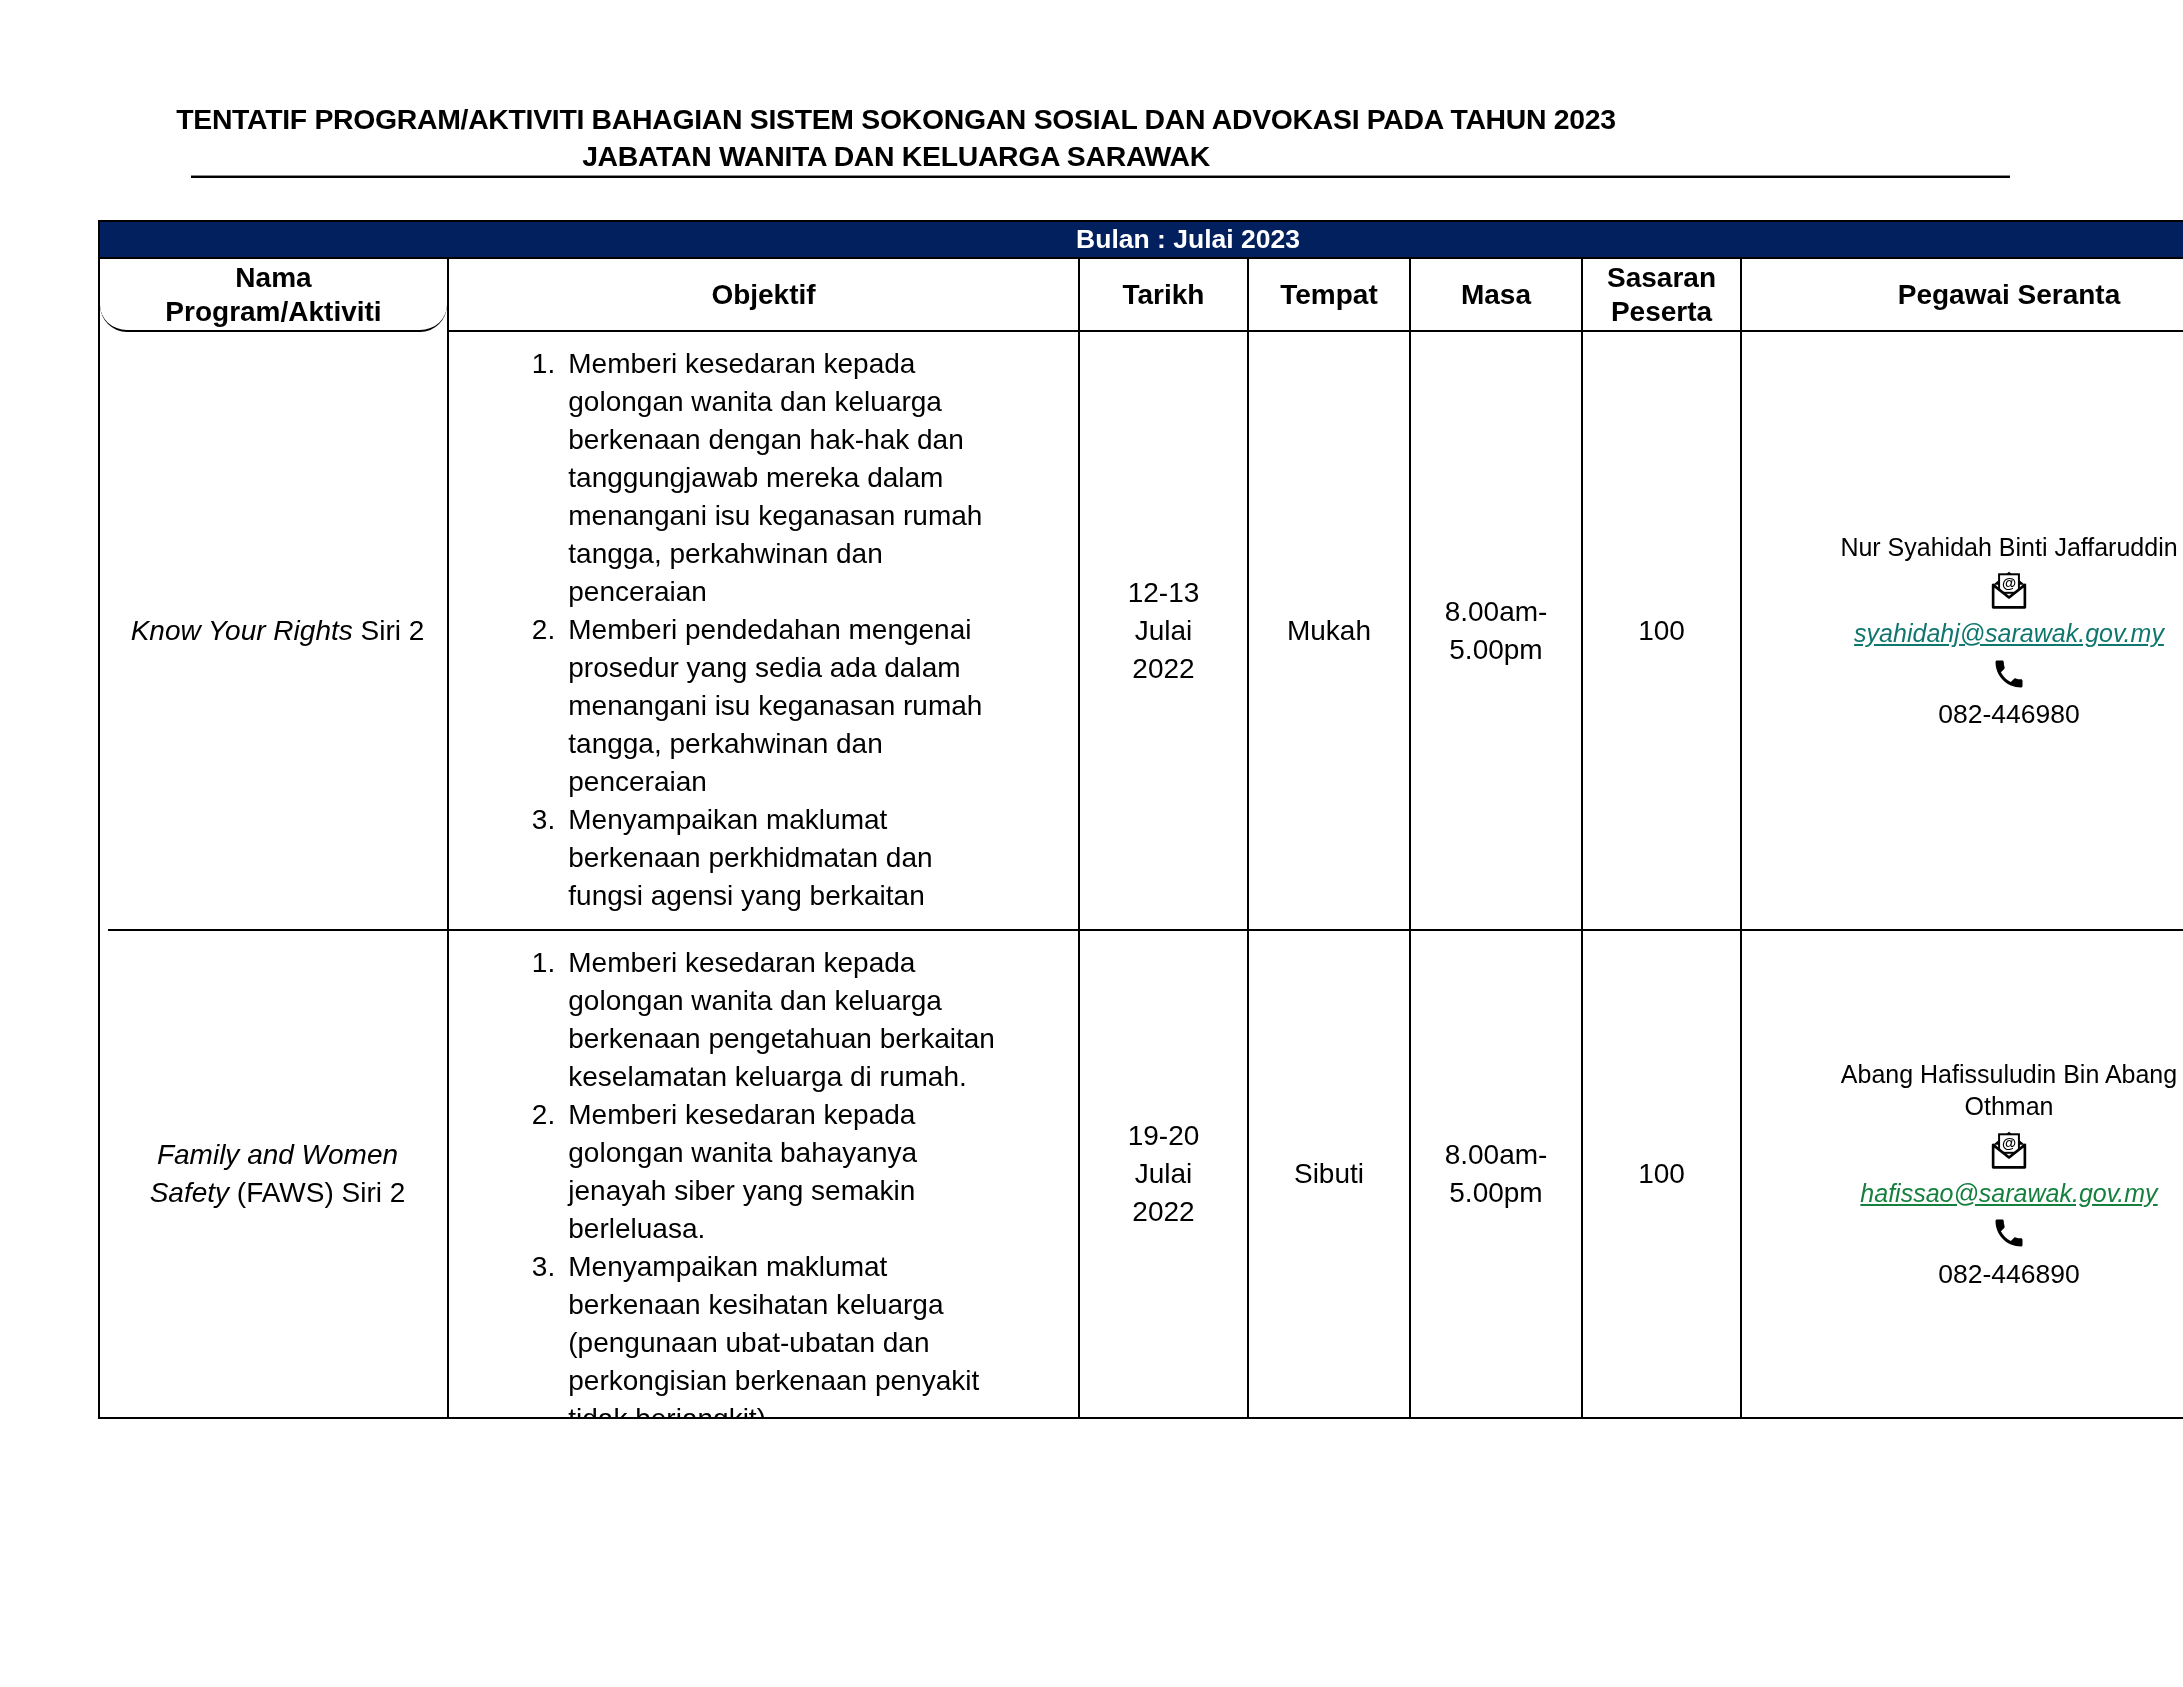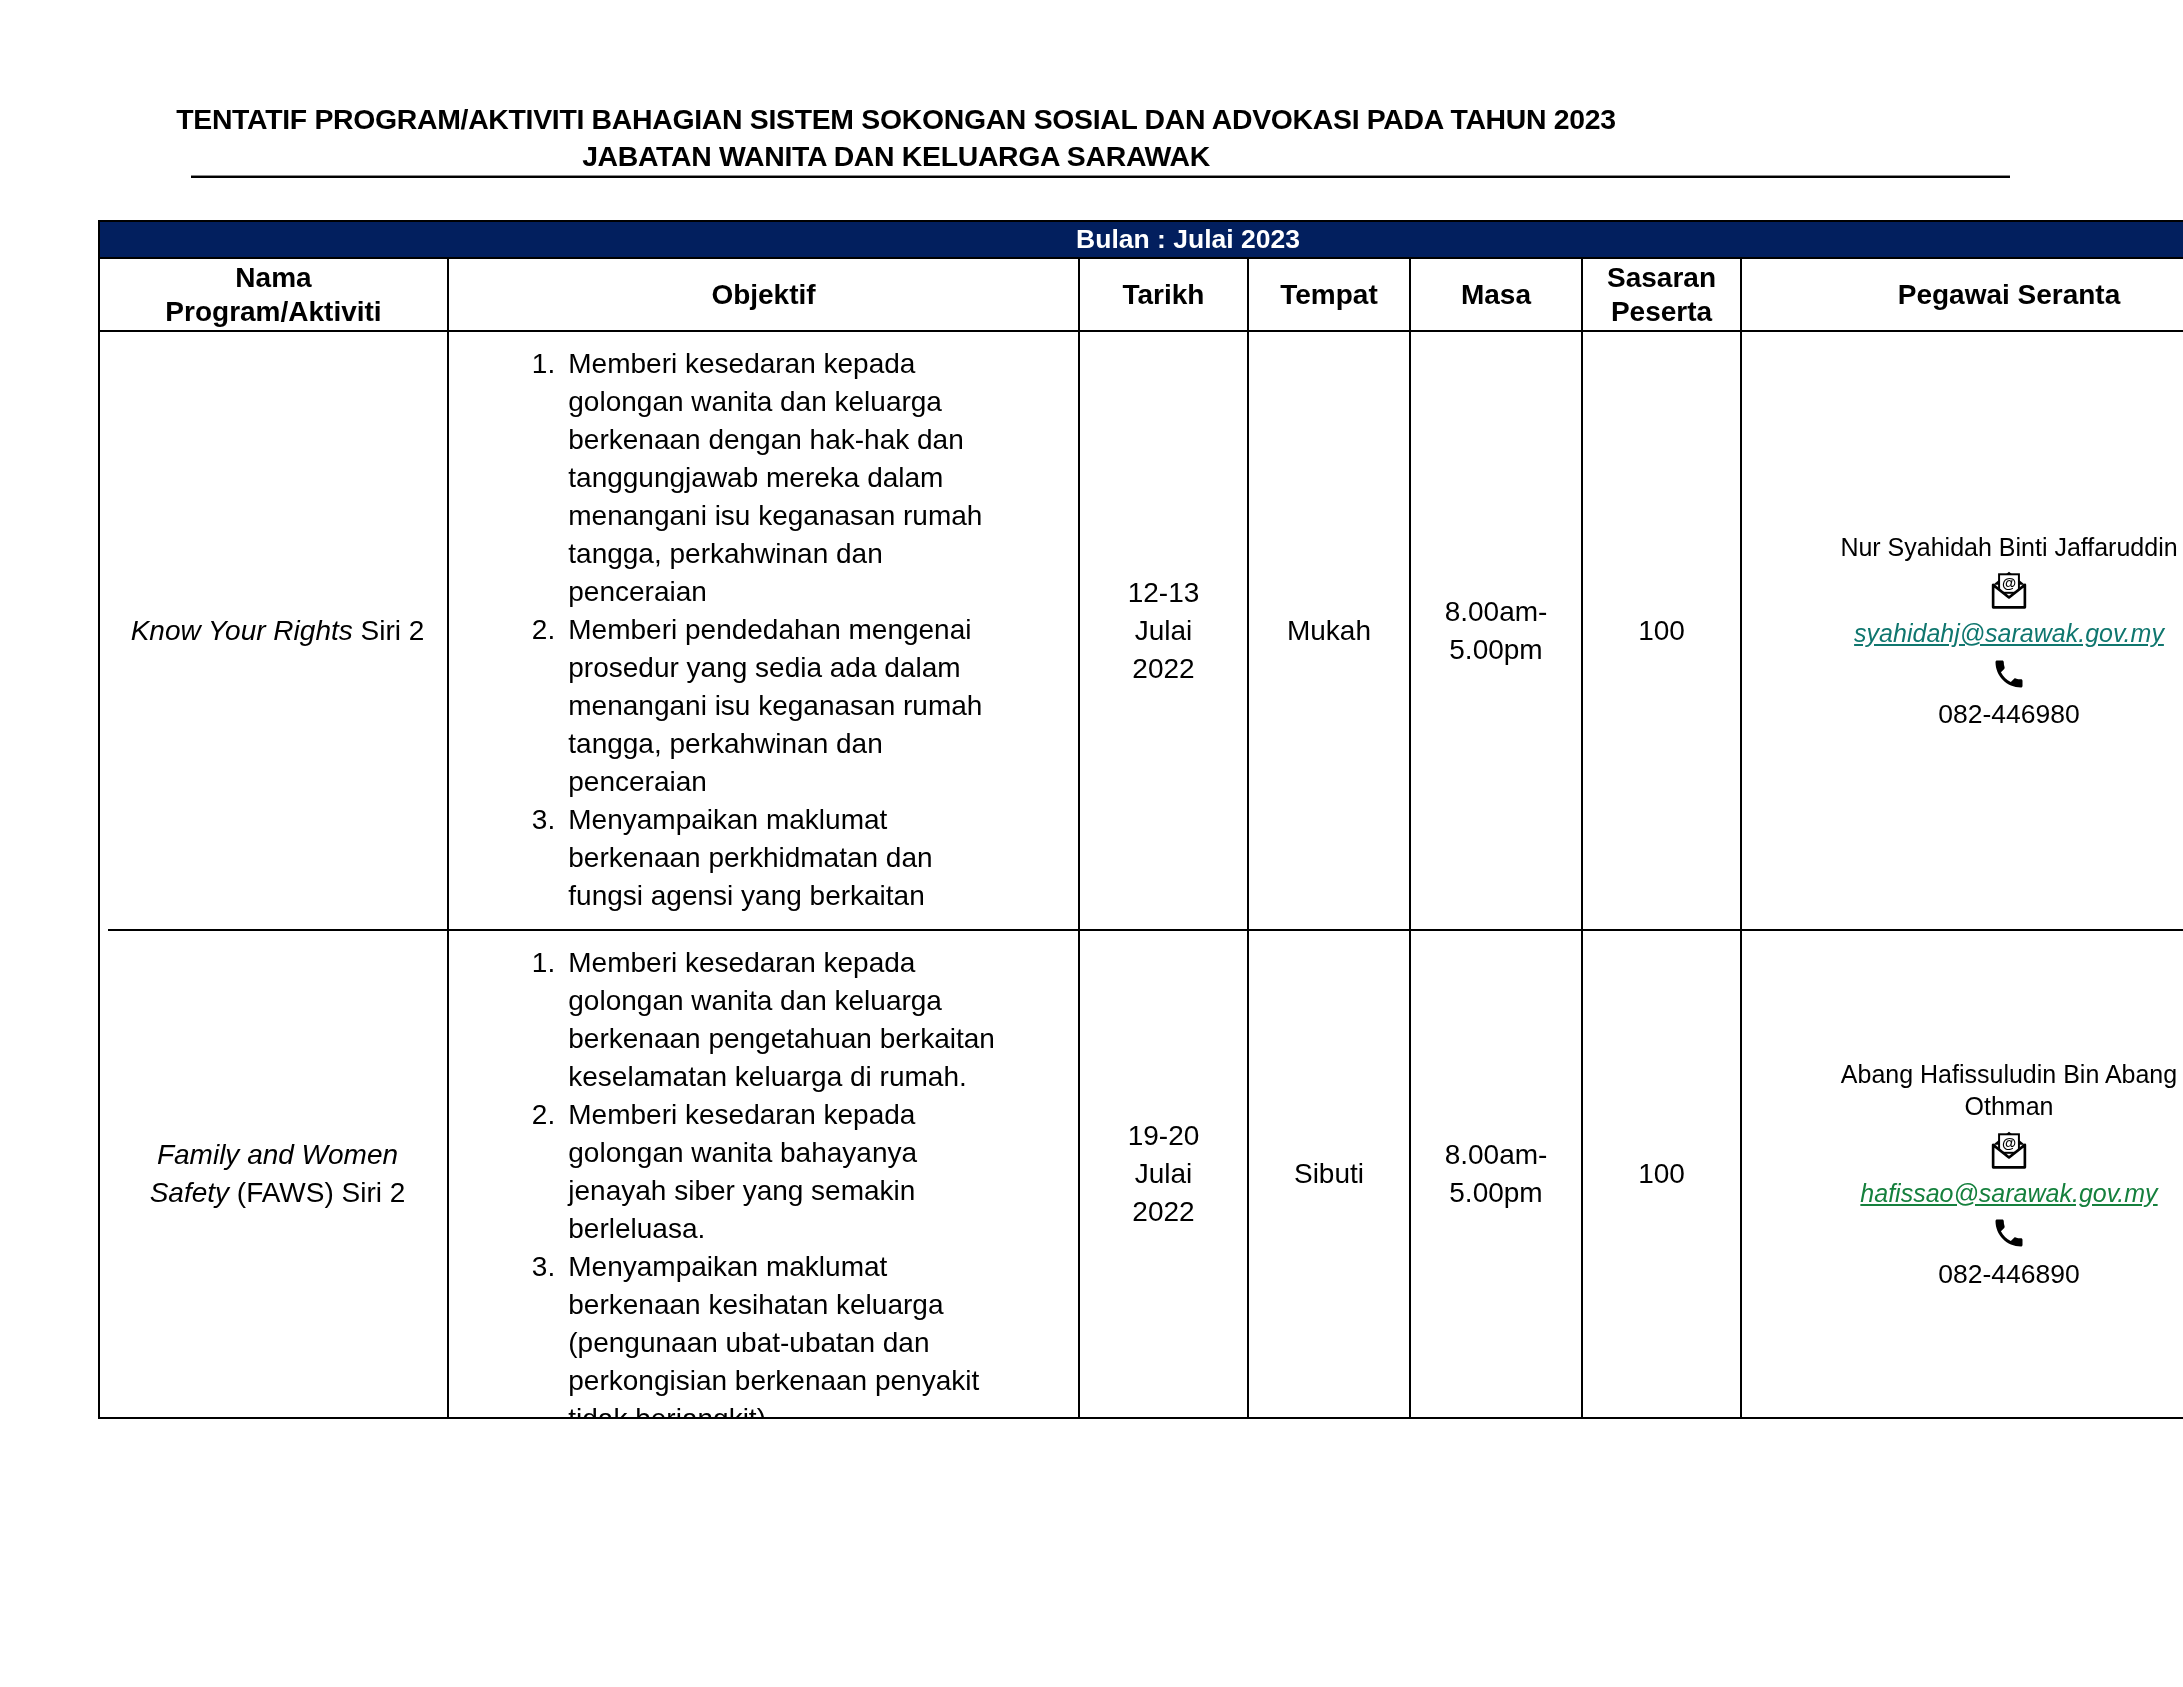--- a/index.html
+++ b/index.html
@@ -18,21 +18,21 @@
     grid-template-columns: 347px 631px 169px 162px 172px 159px auto;
     grid-template-rows: 37px 73px 597px 488px; background: #fff; }
 
   .banner { grid-column: 1 / -1; color: #fff; font-weight: 700; font-size: 26.5px;
     display: flex; align-items: center; justify-content: center;
     border-bottom: 2.6px solid #000; }
 
   .hcell { border-left: 2px solid #000; border-bottom: 2px solid #000;
     display: flex; flex-direction: column; align-items: center; justify-content: center;
     font-weight: 700; font-size: 28px; line-height: 34px; text-align: center; }
-  .hcell.first { border-left: none; }
+  .hcell.first { border-left: none; border-radius: 27px; }
 
   .cell { border-left: 2px solid #000; display: flex; flex-direction: column;
     align-items: center; justify-content: center; text-align: center;
     font-size: 28px; line-height: 38px; overflow: hidden; padding: 0 12px; }
   .cell.first { border-left: none; }
   .row2 .cell, .row2 .cell.first { border-top: 2px solid #000; }
 
   .program-name { padding: 0 17px; margin-left: 8px; }
   .program-name .it { font-style: italic; }
 

